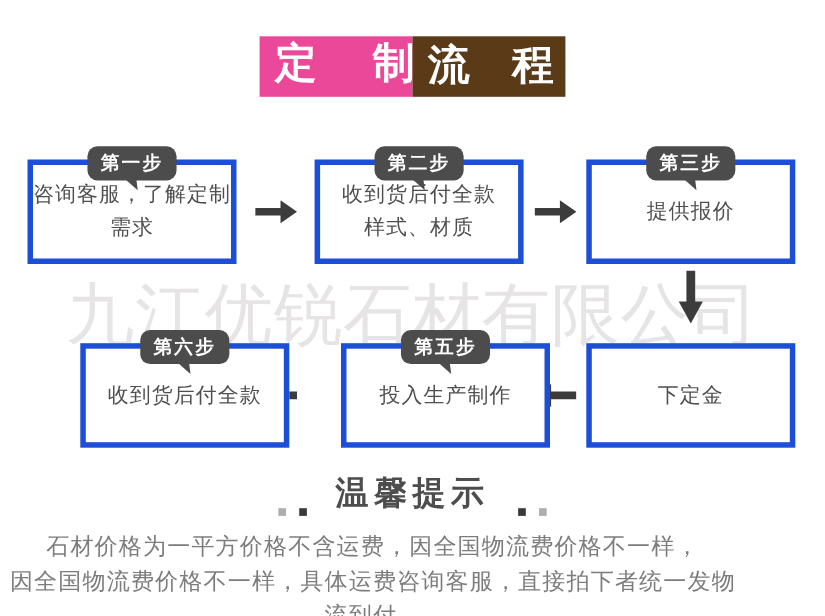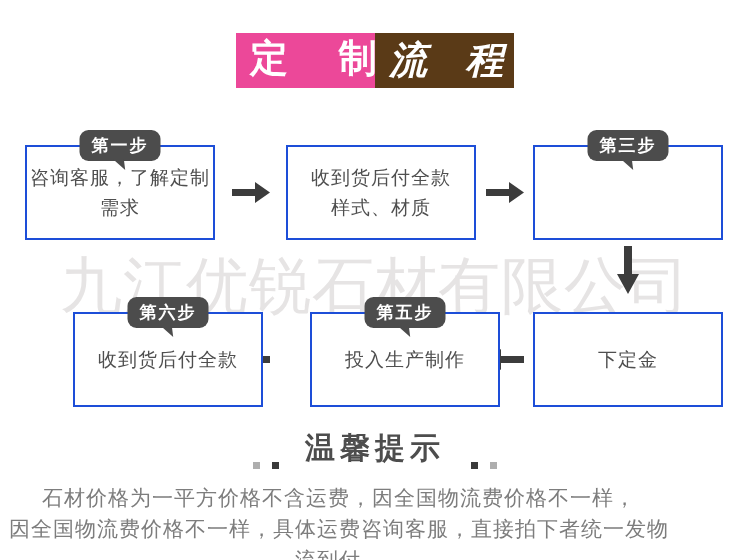--- a/index.html
+++ b/index.html
@@ -10,30 +10,30 @@
     font-family:"Liberation Sans", sans-serif;
   }
 
   
   .title-bar { position:absolute; top:33px; left:0; width:750px;
     display:flex; justify-content:center; z-index:3; }
   .title-seg { width:139px; height:55px; line-height:55px; text-align:center;
     font-size:38px; font-weight:bold; color:#ffffff;
     letter-spacing:14px; text-indent:14px; white-space:nowrap; overflow:hidden; }
   .title-left  { background:#ec4899;font-family:Liberation Mono, monospace; }
-  .title-right { background:#5a3a17;font-style:italic; }
+  .title-right { background:#5a3a17; }
 
   
   .watermark { position:absolute; top:244px; left:0; width:750px;
     text-align:center; font-size:62px; font-weight:400;
     color:#e6e4e4; letter-spacing:1px; white-space:nowrap; z-index:0; }
 
   
   .step-box { position:absolute; width:190px; height:95px;
-    background:#ffffff; border:2px solid #1d4ed8; z-index:1;
+    background:#ffffff; border:5px solid #1d4ed8; z-index:1;
     display:flex; align-items:center; justify-content:center; }
   .step-text { font-size:19px; line-height:30px; color:#4f4f4f;
     text-align:center; white-space:pre-line; letter-spacing:1px; }
 
   #box-step1 { left:25px;  top:145px; }
   #box-step2 { left:286px; top:145px; }
   #box-step3 { left:533px; top:145px; }
   #box-step6 { left:25px;  top:312px;margin-left:48px; }
   #box-step5 { left:286px; top:312px;margin-left:24px; }
   #box-step4 { left:533px; top:312px; }
@@ -91,32 +91,34 @@
 需求</div>
   </div>
 
   <div class="arrow" id="arrow-r1">
     <svg width="38" height="21" viewBox="0 0 38 21">
         <path d="M0 7 L23 7 L23 0 L38 10.5 L23 21 L23 14 L0 14 Z"></path>
       </svg>
   </div>
 
   <div class="step-box" id="box-step2">
+    <div class="step-badge">第二步</div>
     <div class="step-text">收到货后付全款
 样式、材质</div>
   </div>
 
   <div class="arrow" id="arrow-r2">
     <svg width="38" height="21" viewBox="0 0 38 21">
         <path d="M0 7 L23 7 L23 0 L38 10.5 L23 21 L23 14 L0 14 Z"></path>
       </svg>
   </div>
 
   <div class="step-box" id="box-step3">
     <div class="step-badge">第三步</div>
+    <div class="step-text">提供报价</div>
   </div>
 
   <div class="arrow" id="arrow-d">
     <svg width="22" height="48" viewBox="0 0 22 48">
         <path d="M7 0 L15 0 L15 28 L22 28 L11 48 L0 28 L7 28 Z"></path>
       </svg>
   </div>
 
   <div class="step-box" id="box-step4">
     <div class="step-text">下定金</div>

